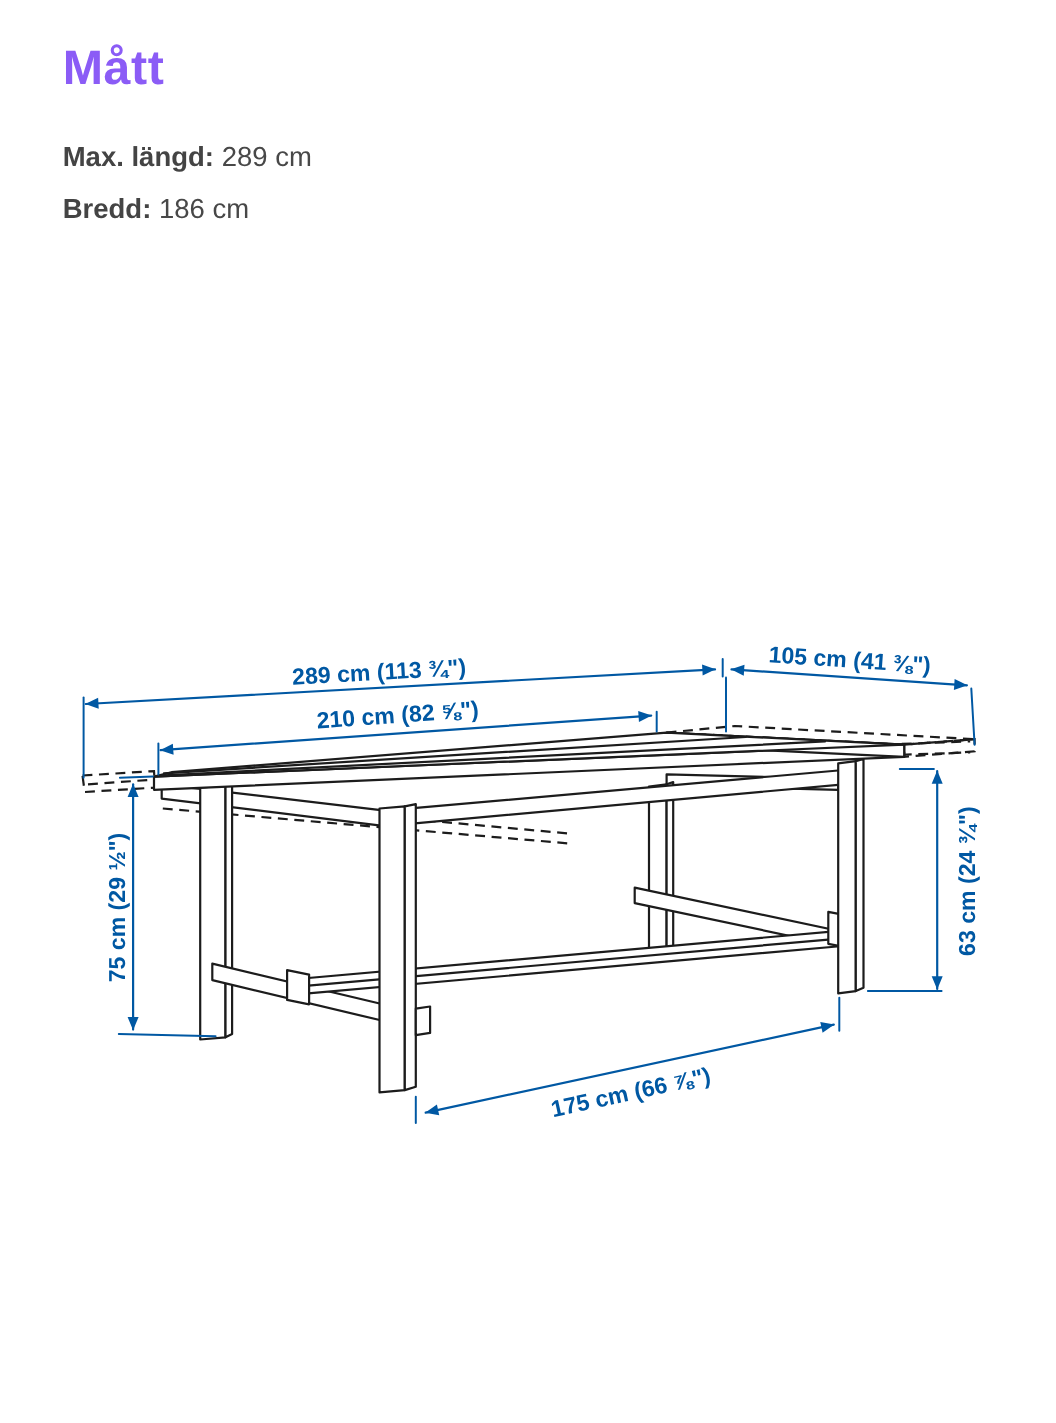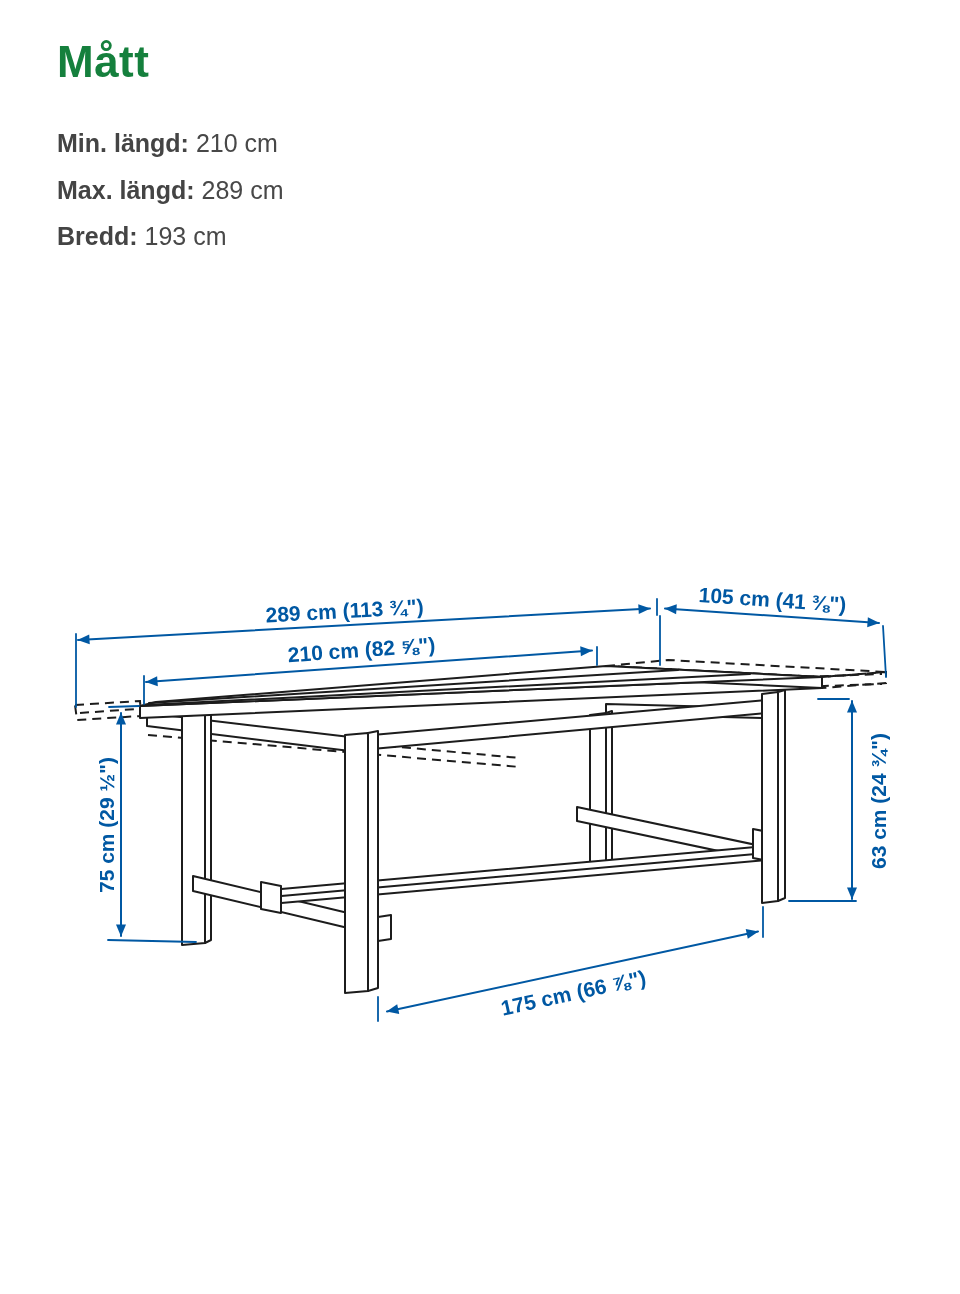--- a/index.html
+++ b/index.html
@@ -3,21 +3,21 @@
 <meta charset="utf-8">
 <style>
   html,body{margin:0;padding:0;background:#fff;}
   body{
     width:960px;height:1294px;position:relative;overflow:hidden;
     font-family:"Liberation Sans","DejaVu Sans",sans-serif;
     -webkit-font-smoothing:antialiased;
   }
   .content{padding:36px 0 0 57px;}
   h1.section-title{
-    margin:0;font-size:44px;line-height:52px;font-weight:700;color:#15803d;
+    margin:0;font-size:44px;line-height:52px;font-weight:700;color:#8b5cf6;
     letter-spacing:.5px;
   }
   .spec-list{margin-top:32px;}
   .spec-row{font-size:25px;line-height:46.5px;color:#484848;}
   .spec-label{font-weight:700;color:#444;}
   .spec-value{font-weight:400;margin-left:7px;}
   figure.diagram{position:absolute;left:0;top:530px;margin:0;width:960px;height:560px;}
   svg .ln{fill:#fff;stroke:#1c1c1c;stroke-width:2;stroke-linejoin:round;stroke-linecap:round;}
   svg .ln-open{fill:none;stroke:#1c1c1c;stroke-width:2;stroke-linecap:round;}
   svg .dash{fill:none;stroke:#1c1c1c;stroke-width:2;stroke-dasharray:9 6;stroke-linecap:butt;}
@@ -26,27 +26,24 @@
   svg .dimtxt{fill:#0058A3;font-size:21px;font-weight:700;font-family:"Liberation Sans","DejaVu Sans",sans-serif;}
 </style>
 </head>
 <body>
 
 <main class="content">
   <h1 class="section-title">Mått</h1>
 
   <div class="spec-list">
     <div class="spec-row">
-      <span class="spec-label">Min. längd:</span><span class="spec-value">210 cm</span>
-    </div>
-    <div class="spec-row">
       <span class="spec-label">Max. längd:</span><span class="spec-value">289 cm</span>
     </div>
     <div class="spec-row">
-      <span class="spec-label">Bredd:</span><span class="spec-value">193 cm</span>
+      <span class="spec-label">Bredd:</span><span class="spec-value">186 cm</span>
     </div>
   </div>
 </main>
 
 <figure class="diagram">
 <svg width="960" height="560" viewBox="0 0 960 560">
   <defs>
     <marker id="arr" markerWidth="13" markerHeight="11" refX="12" refY="5.5" orient="auto-start-reverse" markerUnits="userSpaceOnUse">
       <path d="M0.5,0.5 L12.5,5.5 L0.5,10.5 Z" fill="#0058A3"></path>
     </marker>

